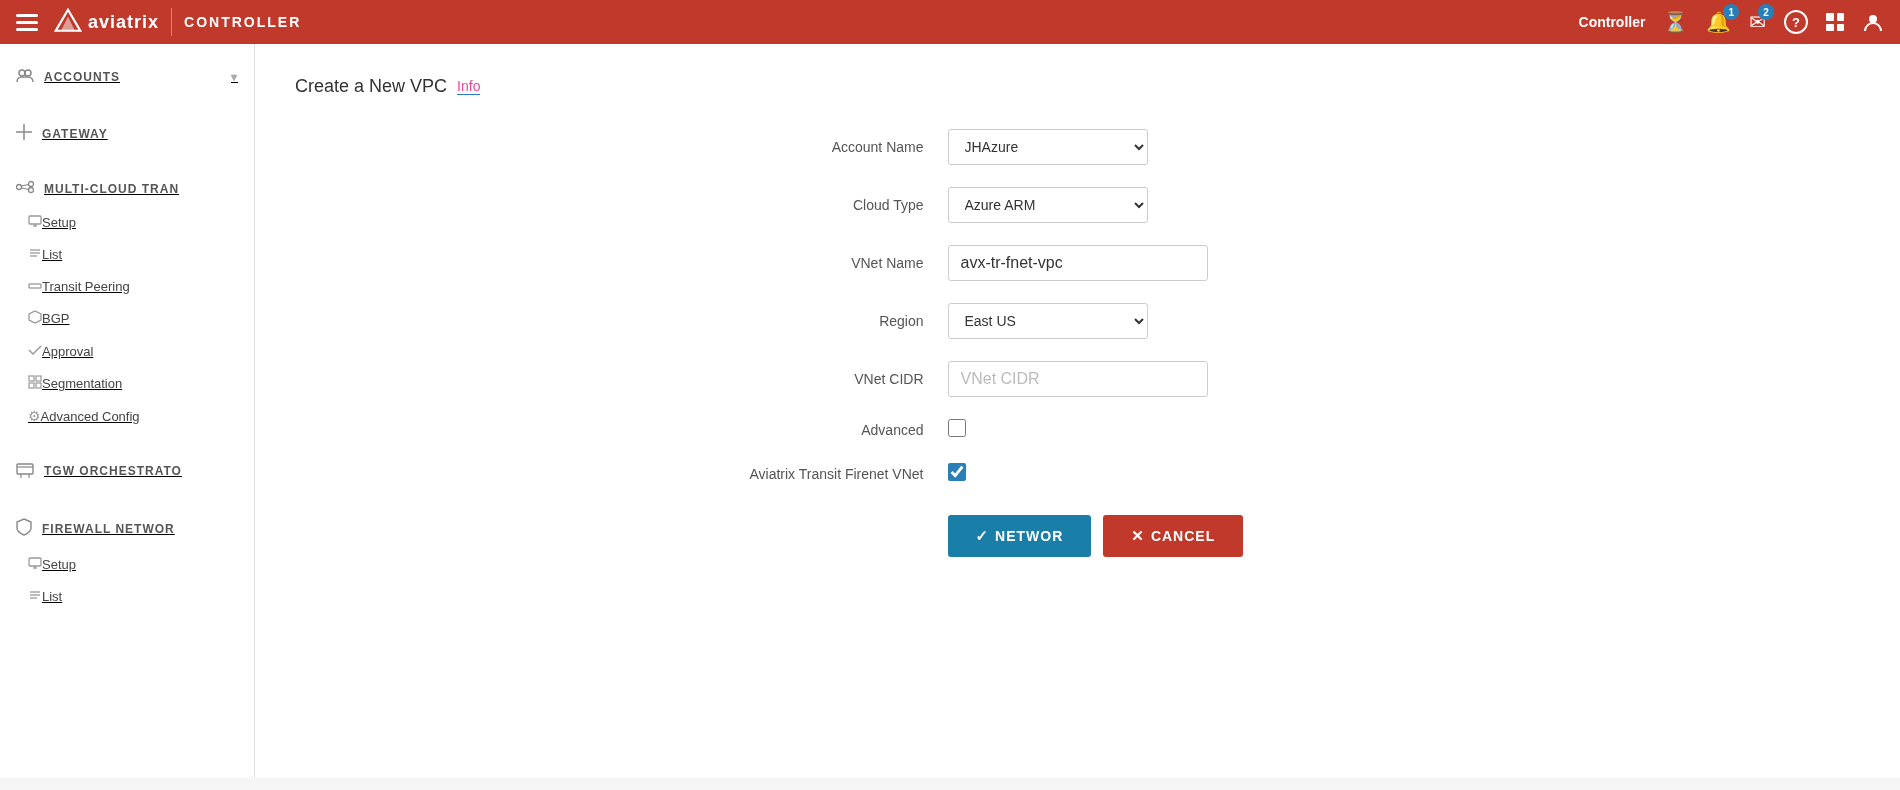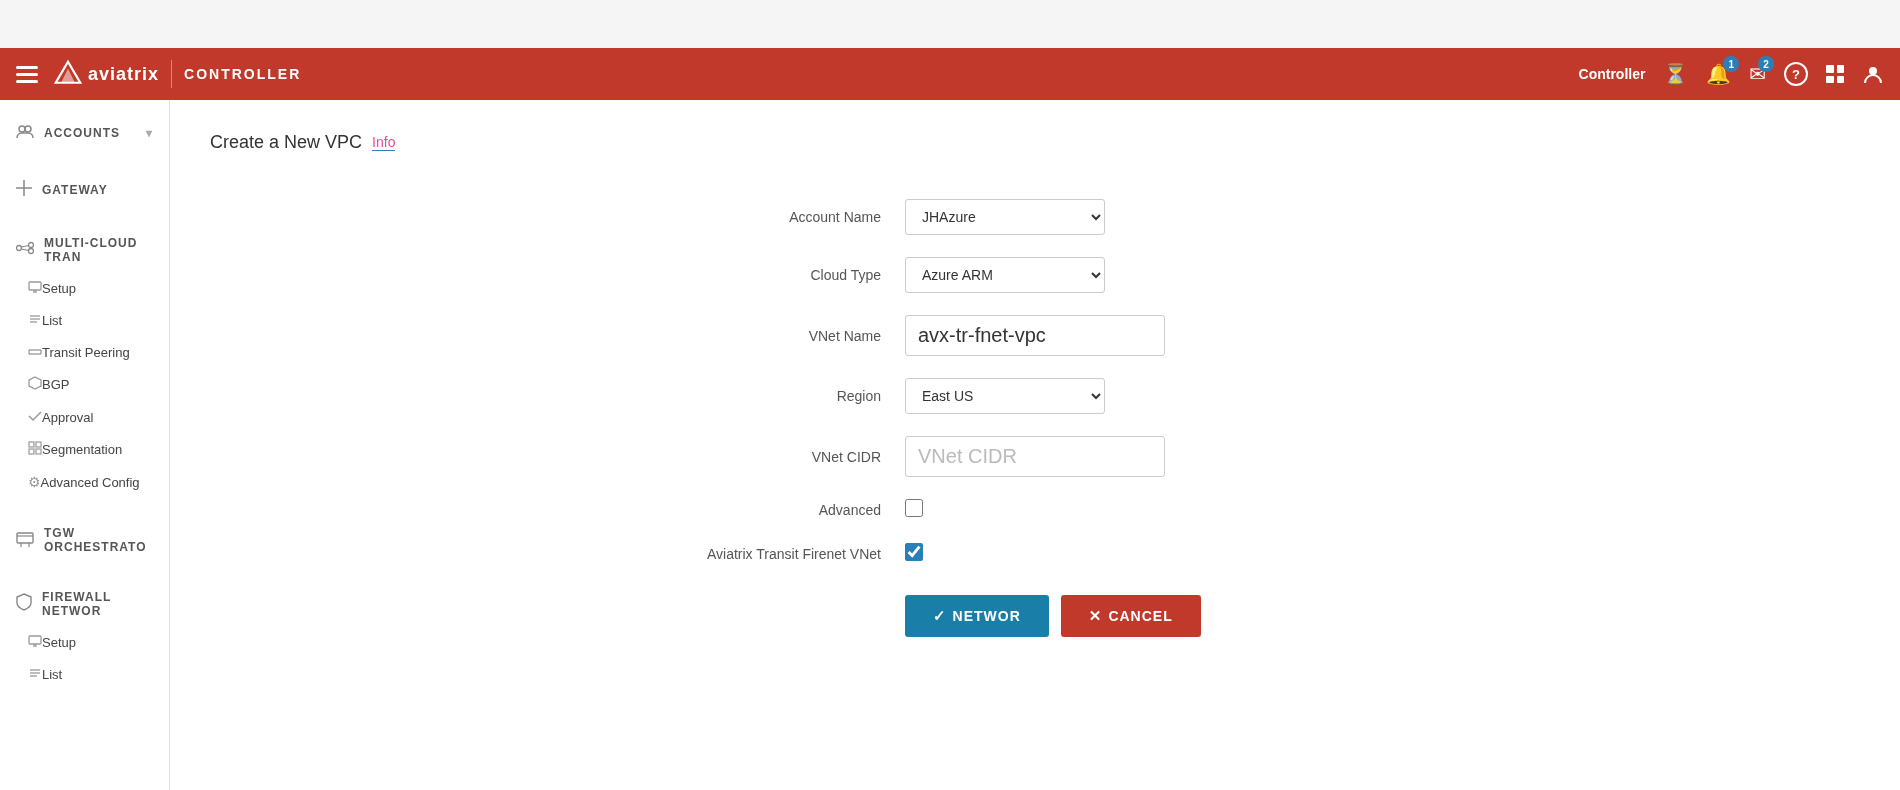--- a/index.html
+++ b/index.html
@@ -1,28 +1,27 @@
 <!DOCTYPE html>
 <html><head>
   <meta charset="utf-8">
   <style>
     * { box-sizing: border-box; margin: 0; padding: 0; }
     body { font-family: 'Segoe UI', Arial, sans-serif; background: #f5f5f5; height: 790px; overflow: hidden; }
 
     
     .topnav {
       background: #c0392b;
-      height: 52px;
+      height: 44px;
       display: flex;
       align-items: center;
       padding: 0 16px;
       color: white;
       position: relative;
       z-index: 100;
-      margin-top: 48px;
     }
     .topnav-menu-icon {
       margin-right: 16px;
       cursor: pointer;
       display: flex; flex-direction: column; gap: 4px;
     }
     .topnav-menu-icon span {
       display: block; width: 22px; height: 3px; background: white; border-radius: 2px;
     }
     .topnav-logo-text {
@@ -58,25 +57,26 @@
     }
 
     
     .layout {
       display: flex;
       height: calc(790px - 56px);
     }
 
     
     .sidebar {
-      width: 170px;
+      width: 255px;
       background: #fff;
       border-right: 1px solid #e0e0e0;
       overflow-y: auto;
       flex-shrink: 0;
+      text-decoration: underline;
     }
     .sidebar-section {
       padding: 14px 0 6px 0;
     }
     .sidebar-section-header {
       display: flex; align-items: center; gap: 10px;
       padding: 8px 16px;
       color: #555; font-size: 12px; font-weight: 700; letter-spacing: 1px; text-transform: uppercase;
       cursor: pointer;
     }
@@ -94,21 +94,21 @@
     .sidebar-item .item-icon { color: #999; font-size: 14px; }
 
     
     .main-content {
       flex: 1;
       background: #fff;
       overflow-y: auto;
       padding: 32px 40px;
     }
     .page-header {
-      display: flex; align-items: center; gap: 10px; margin-bottom: 46px;
+      display: flex; align-items: center; gap: 10px; margin-bottom: 32px;
     }
     .page-title {
       font-size: 18px; color: #333; font-weight: 400;
     }
     .info-link {
       color: #ec4899; font-size: 14px; text-decoration: none; border-bottom: 1px solid #2980b9; cursor: pointer;
     }
 
     
     .form-container {
@@ -125,21 +125,21 @@
     .form-field {
       flex: 1;
     }
     .form-select {
       width: 200px; padding: 8px 12px; border: 1px solid #ccc; border-radius: 3px;
       font-size: 14px; color: #333; background: #fff;
       appearance: auto; cursor: pointer;
     }
     .form-input {
       width: 260px; padding: 8px 12px; border: 1px solid #ccc; border-radius: 3px;
-      font-size: 20px; color: #333;
+      font-size: 16px; color: #333;
     }
     .form-input::placeholder { color: #bbb; }
     .form-checkbox {
       width: 18px; height: 18px; cursor: pointer;
     }
 
     
     .btn-row {
       display: flex; gap: 12px; margin-top: 30px; padding-left: 220px;
     }

